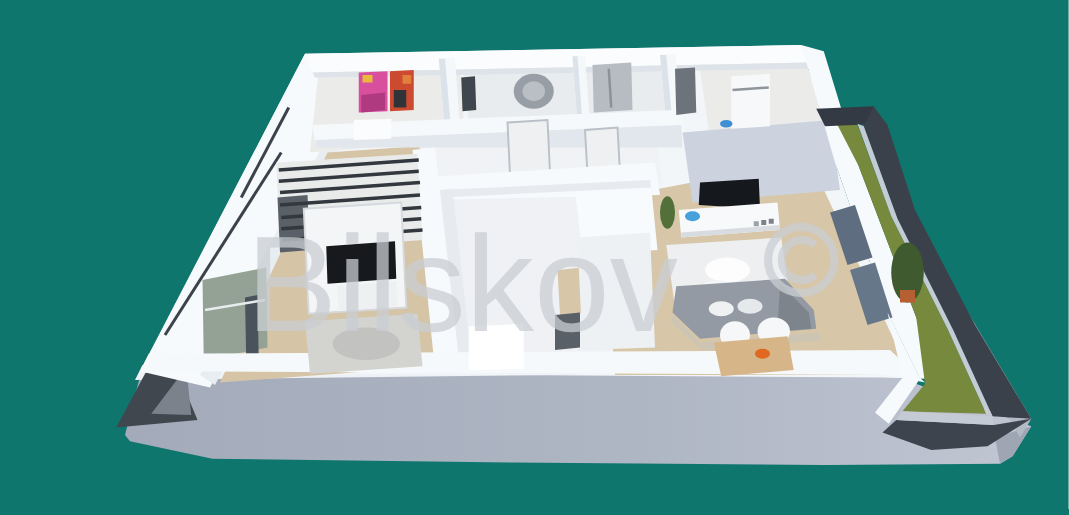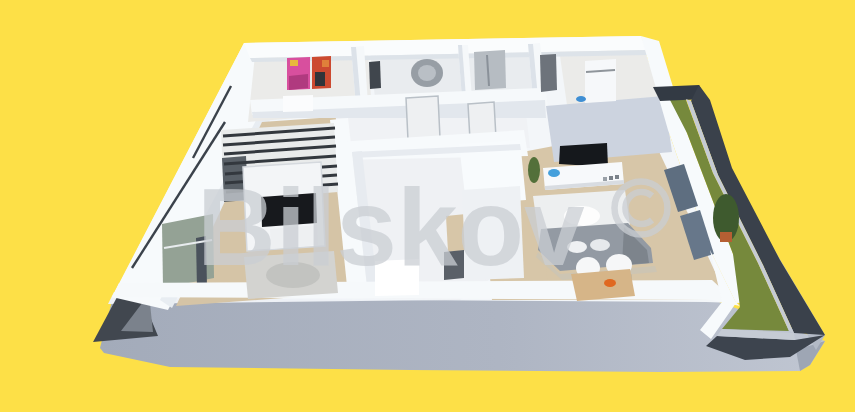--- a/index.html
+++ b/index.html
@@ -1,17 +1,17 @@
 <!DOCTYPE html>
 <html><head>
 <meta charset="utf-8">
 <style>
   html,body{margin:0;padding:0;background:#ffffff;}
-  #stage{position:relative;width:855px;height:412px;overflow:hidden;background:#fde047;
-         font-family:"Liberation Sans", sans-serif;font-weight:bold;}
+  #stage{position:relative;width:855px;height:412px;overflow:hidden;background:#0f766e;
+         font-family:"Liberation Sans", sans-serif;}
 </style>
 </head>
 <body>
 <div id="stage">
 <svg width="855" height="412" viewBox="0 0 855 412" xmlns="http://www.w3.org/2000/svg">
 <defs>
   <linearGradient id="podg" x1="0" y1="0" x2="1" y2="0">
     <stop offset="0" stop-color="#a3abba"></stop>
     <stop offset="0.55" stop-color="#aeb5c3"></stop>
     <stop offset="1" stop-color="#c0c6d2"></stop>

